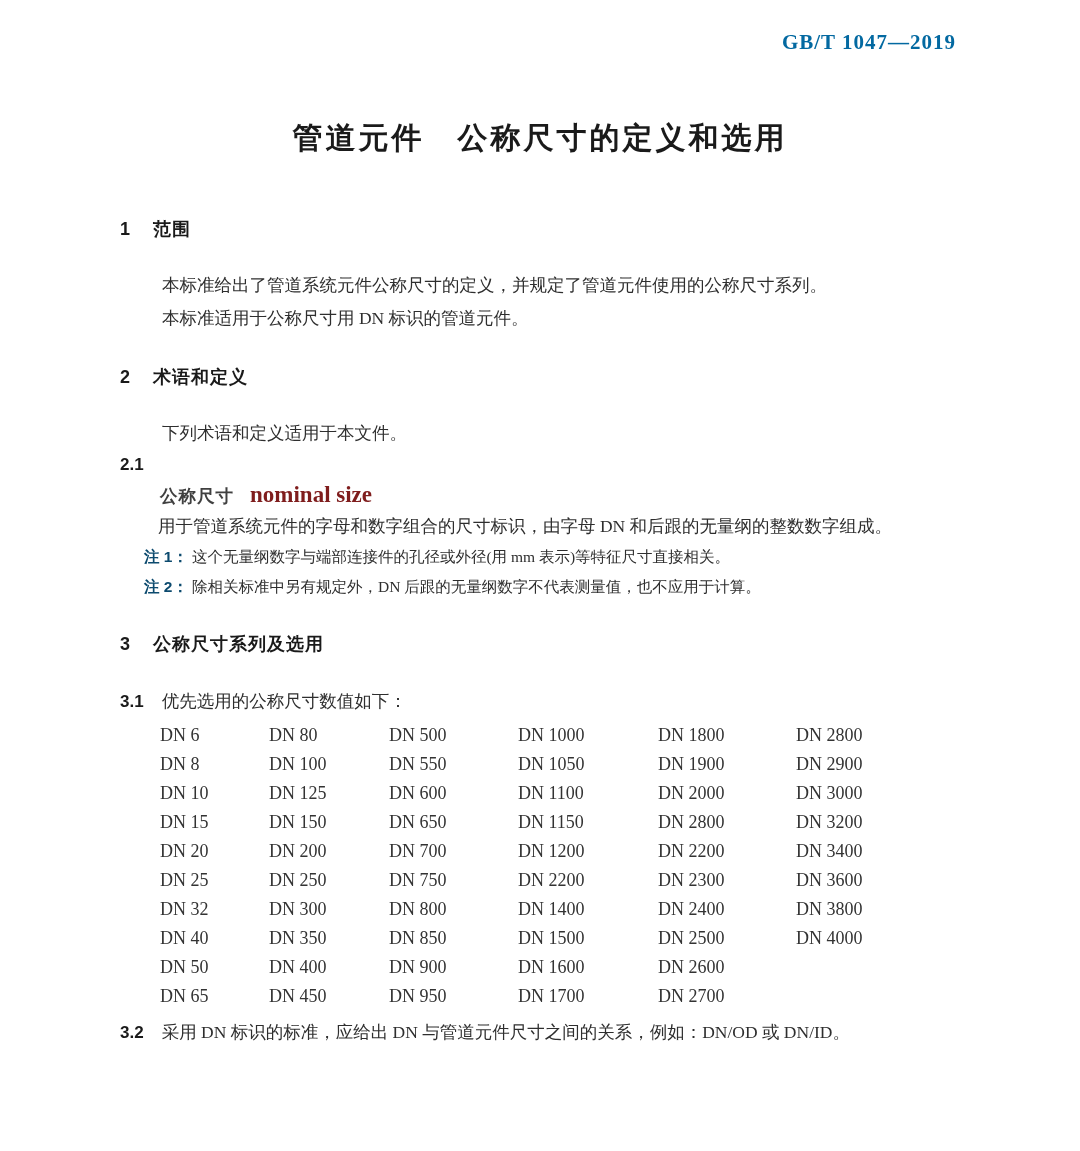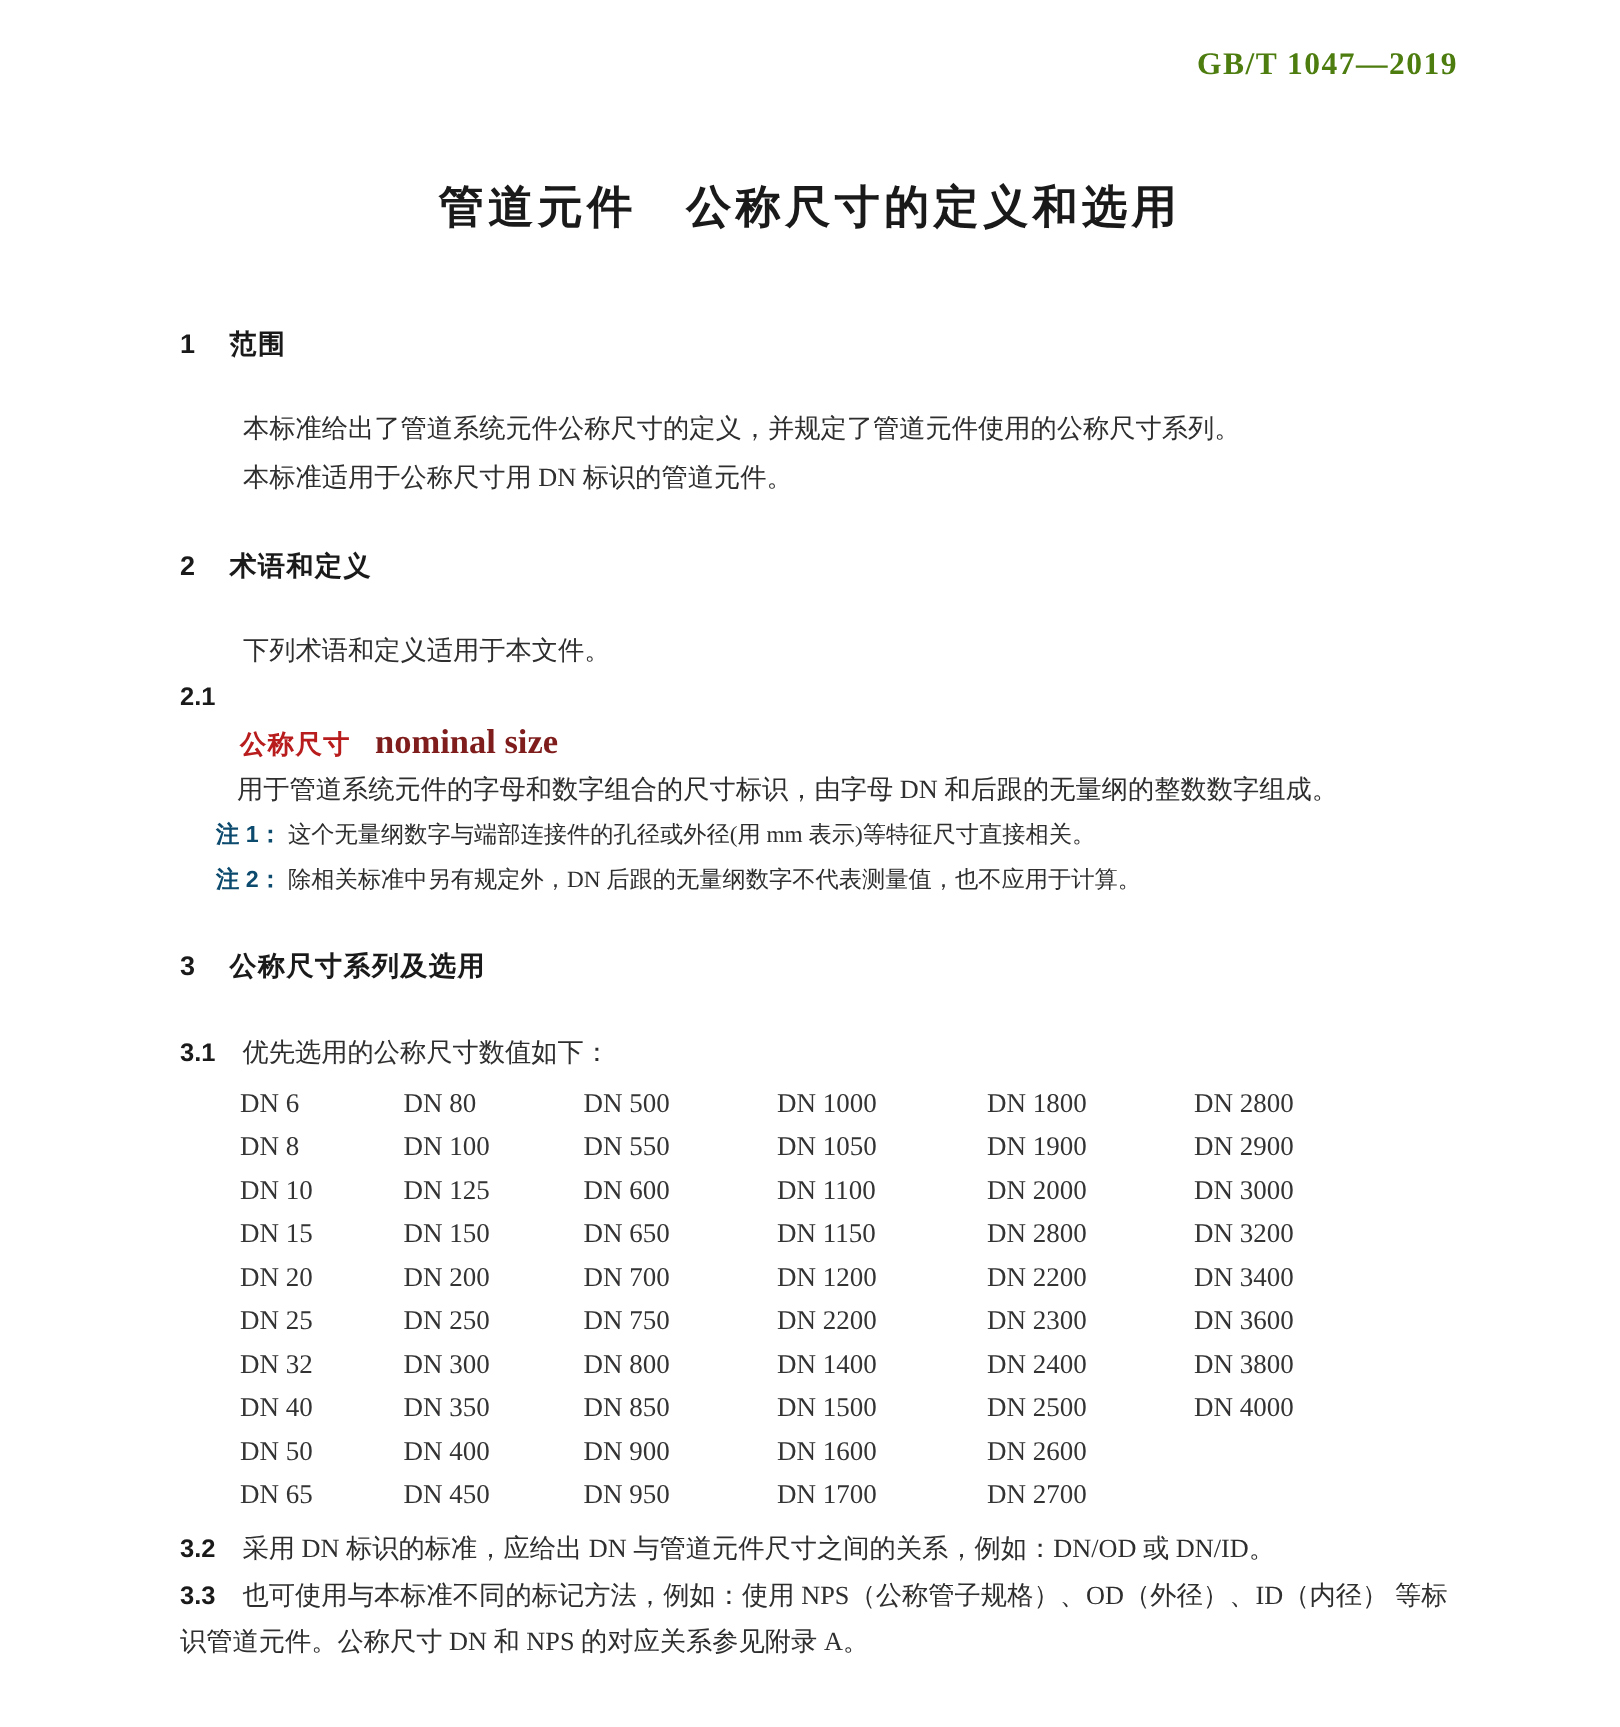--- a/index.html
+++ b/index.html
@@ -5,23 +5,23 @@
   html,body{margin:0;padding:0;background:#ffffff;}
   .page{
     position:relative;
     width:1080px;height:1151px;
     background:#ffffff;
     color:#2b2b2b;
     font-family:"Liberation Serif","DejaVu Serif",serif;
     overflow:hidden;
   }
   .std-code{
-    position:absolute;top:30px;right:108px;
+    position:absolute;top:30px;right:124px;
     font-family:"Liberation Serif","DejaVu Serif",serif;
-    font-weight:bold;font-size:21px;color:#4d7c0f;
+    font-weight:bold;font-size:21px;color:#0369a1;
     letter-spacing:1px;
   }
   .doc-title{
     position:absolute;top:118px;left:0;width:100%;
     text-align:center;
     font-family:"Liberation Sans","DejaVu Sans",sans-serif;
     font-weight:bold;font-size:30px;color:#1a1a1a;
     letter-spacing:3px;
     white-space:pre;
   }
@@ -50,21 +50,21 @@
   .item-number{
     font-family:"Liberation Sans","DejaVu Sans",sans-serif;
     font-weight:bold;color:#1a1a1a;font-size:17px;
     margin-top:0px;line-height:30px;
   }
   .term-line{
     padding-left:40px;line-height:30px;
   }
   .term-cn{
     font-family:"Liberation Sans","DejaVu Sans",sans-serif;
-    font-weight:bold;font-size:17.5px;color:#b91c1c;
+    font-weight:bold;font-size:17.5px;color:#404040;
     margin-right:16px;letter-spacing:1px;
   }
   .term-en{
     font-weight:bold;font-size:23px;color:#7f1d1d;
   }
   .definition{
     padding-left:38px;line-height:31px;text-align:justify;
   }
   .note-line{
     padding-left:24px;font-size:15.5px;line-height:30px;color:#2e2e2e;
@@ -186,18 +186,15 @@
         <div>DN 950</div>
         <div>DN 1700</div>
         <div>DN 2700</div>
         <div></div>
       </div>
 
     <div class="clause-para clause-32">
       <span class="clause-num">3.2</span><span>采用 DN 标识的标准，应给出 DN 与管道元件尺寸之间的关系，例如：DN/OD 或 DN/ID。</span>
     </div>
 
-    <div class="clause-para clause-33">
-      <span class="clause-num">3.3</span><span>也可使用与本标准不同的标记方法，例如：使用 NPS（公称管子规格）、OD（外径）、ID（内径） 等标识管道元件。公称尺寸 DN 和 NPS 的对应关系参见附录 A。</span>
-    </div>
 
   </div>
 </div>
 
 </body></html>

